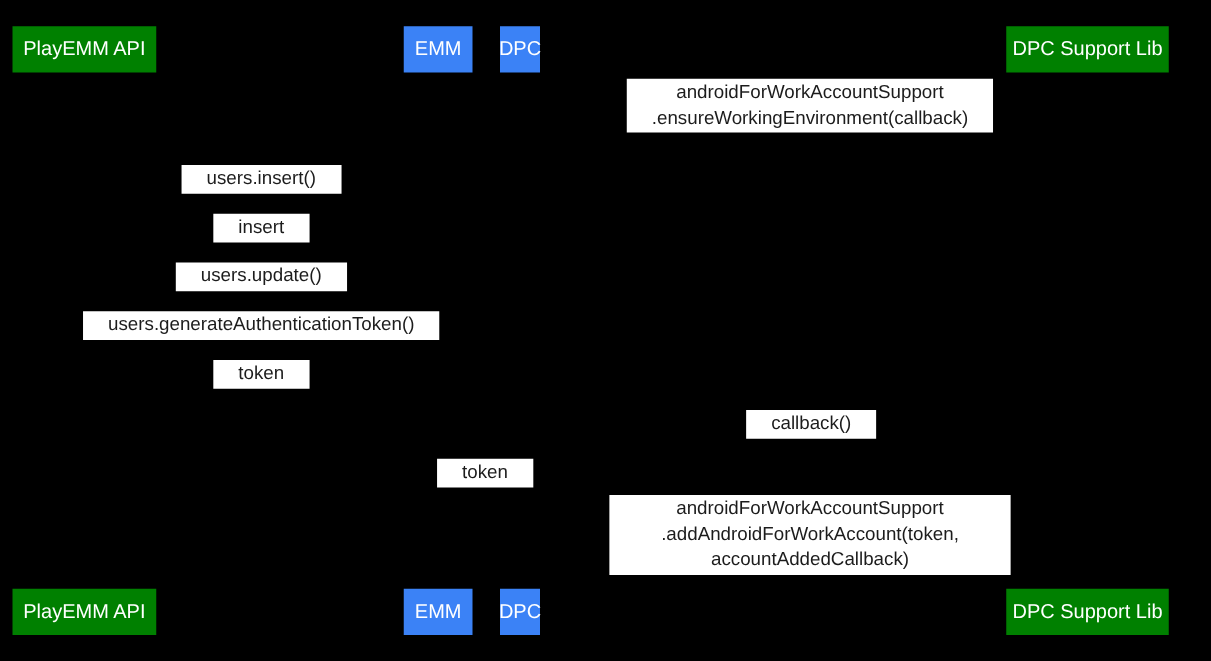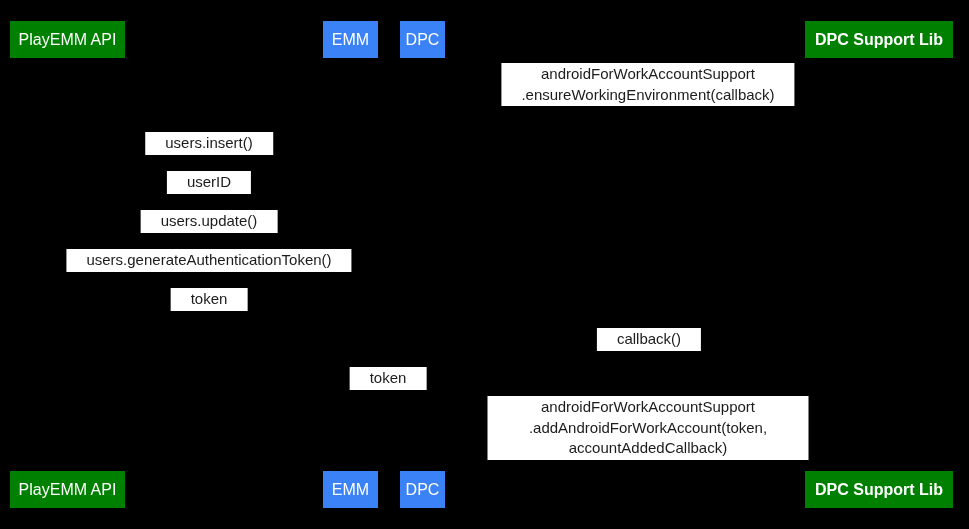--- a/index.html
+++ b/index.html
@@ -25,22 +25,22 @@
     font-size: 16px;
     box-sizing: border-box;
     white-space: nowrap;
   }
   .p-green { background: #008000; }
   .p-blue  { background: #3b82f6; }
 
   
   .pos-playemm { left: 10px;  width: 115px; }
   .pos-emm     { left: 323px; width: 55px;  }
-  .pos-dpc     { left: 400px; width: 45px;  }
-  .pos-dpclib  { left: 805px; width: 148px; font-weight: bold; }
+  .pos-dpc     { left: 400px; width: 32px;  }
+  .pos-dpclib  { left: 805px; width: 130px; }
   .row-top    { top: 21px; }
   .row-bottom { top: 471px; }
 
   .msg {
     position: absolute;
     transform: translateX(-50%);
     background: #ffffff;
     color: #1c1c1c;
     font-size: 15px;
     line-height: 20.5px;
@@ -66,21 +66,21 @@
 <div id="canvas">
 
   <div class="participant p-green pos-playemm row-top">PlayEMM API</div>
   <div class="participant p-blue pos-emm row-top">EMM</div>
   <div class="participant p-blue pos-dpc row-top">DPC</div>
   <div class="participant p-green pos-dpclib row-top">DPC Support Lib</div>
 
   <div class="msg m1">androidForWorkAccountSupport
 .ensureWorkingEnvironment(callback)</div>
   <div class="msg m2">users.insert()</div>
-  <div class="msg m3">userID</div>
+  <div class="msg m3">insert</div>
   <div class="msg m5">users.generateAuthenticationToken()</div>
   <div class="msg m4">users.update()</div>
   <div class="msg m6">token</div>
   <div class="msg m7">callback()</div>
   <div class="msg m8">token</div>
   <div class="msg m9">androidForWorkAccountSupport
 .addAndroidForWorkAccount(token, accountAddedCallback)</div>
 
   <div class="participant p-green pos-playemm row-bottom">PlayEMM API</div>
   <div class="participant p-blue pos-emm row-bottom">EMM</div>

